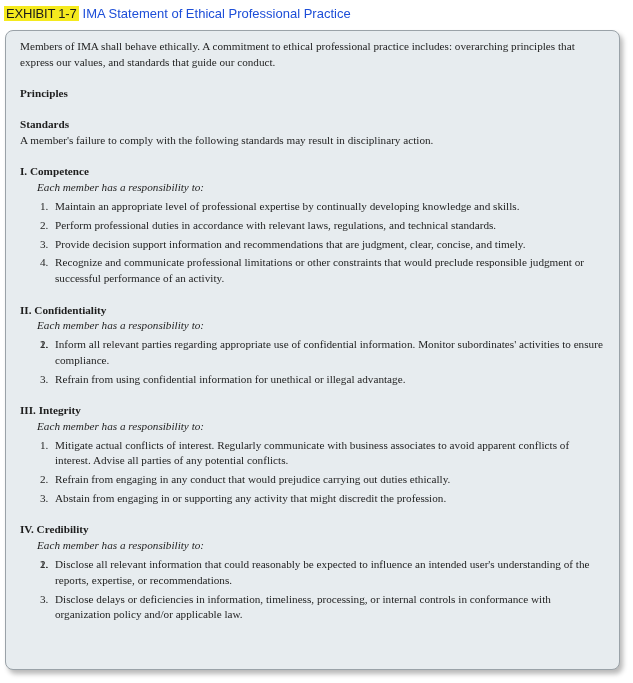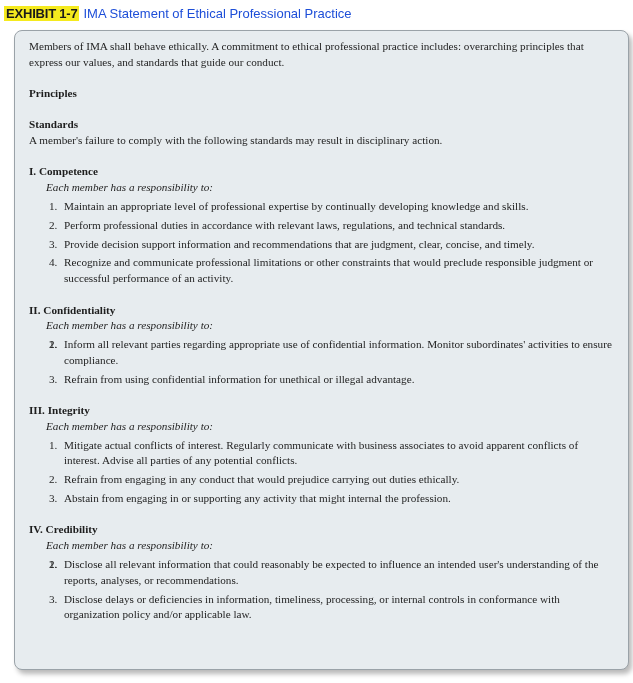--- a/index.html
+++ b/index.html
@@ -17,32 +17,32 @@
       height: 18px;
       display: flex;
       align-items: center;
       font-family: "Liberation Sans", sans-serif;
       font-size: 13px;
       color: #222222;
       white-space: nowrap;
     }
     .exhibit-label {
       background: #f5ea1e;
-      font-weight: bold;
+      font-weight: normal;
       color: #1a1a1a;
       padding: 0 2px;
       margin-right: 4px;
       letter-spacing: -0.2px;
     }
     .exhibit-title {
       color: #1d4ed8;
     }
     .panel {
       position: absolute;
-      left: 14px;
+      left: 5px;
       top: 30px;
       width: 615px;
       height: 640px;
       background: #e7ecef;
       border: 1px solid #9aa2a8;
       border-radius: 8px;
       box-shadow: 3px 4px 5px rgba(0,0,0,0.28);
       box-sizing: border-box;
       padding: 8px 14px 0 14px;
       font-family: "Liberation Serif", serif;
@@ -120,27 +120,27 @@
       <li><span class="num">3.</span><span>Refrain from using confidential information for unethical or illegal advantage.</span></li>
     </ol>
   </div>
 
   <div class="section">
     <p class="section-title">III. Integrity</p>
     <p class="intro">Each member has a responsibility to:</p>
     <ol class="items">
       <li><span class="num">1.</span><span>Mitigate actual conflicts of interest. Regularly communicate with business associates to avoid apparent conflicts of interest. Advise all parties of any potential conflicts.</span></li>
       <li><span class="num">2.</span><span>Refrain from engaging in any conduct that would prejudice carrying out duties ethically.</span></li>
-      <li><span class="num">3.</span><span>Abstain from engaging in or supporting any activity that might internal the profession.</span></li>
+      <li><span class="num">3.</span><span>Abstain from engaging in or supporting any activity that might discredit the profession.</span></li>
     </ol>
   </div>
 
   <div class="section">
     <p class="section-title">IV. Credibility</p>
     <p class="intro">Each member has a responsibility to:</p>
     <ol class="items">
       <li><span class="num">1.</span></li>
-      <li><span class="num">2.</span><span>Disclose all relevant information that could reasonably be expected to influence an intended user's understanding of the reports, analyses, or recommendations.</span></li>
+      <li><span class="num">2.</span><span>Disclose all relevant information that could reasonably be expected to influence an intended user's understanding of the reports, expertise, or recommendations.</span></li>
       <li><span class="num">3.</span><span>Disclose delays or deficiencies in information, timeliness, processing, or internal controls in conformance with organization policy and/or applicable law.</span></li>
     </ol>
   </div>
 
 </div>
 
 </body></html>

